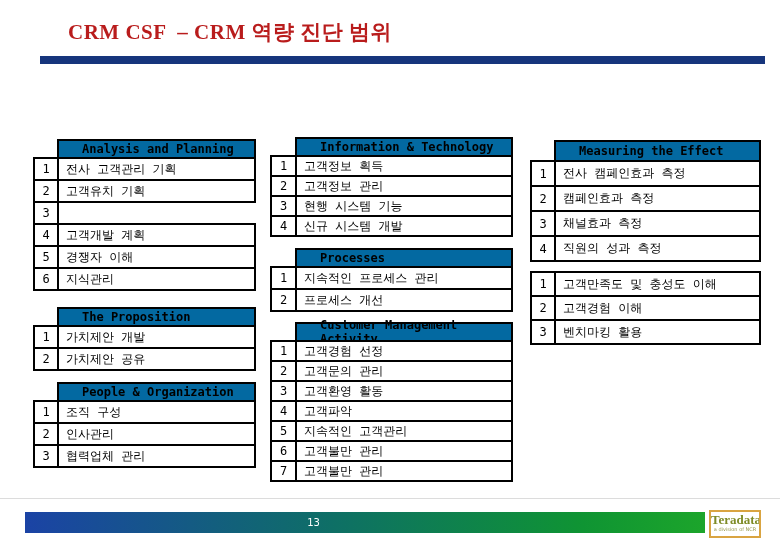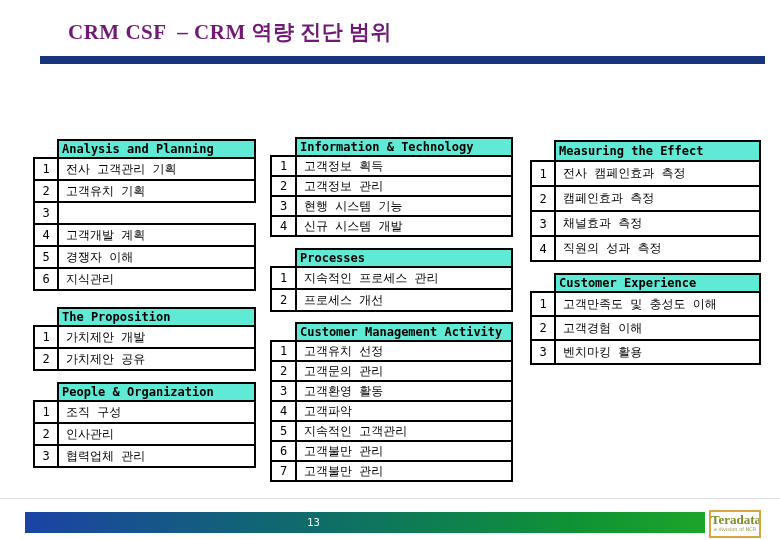--- a/index.html
+++ b/index.html
@@ -4,38 +4,38 @@
 <style>
   html,body { margin:0; padding:0; background:#fff; }
   .slide {
     position:relative; width:780px; height:540px; background:#ffffff;
     overflow:hidden; font-family:"DejaVu Sans Mono", monospace; color:#000;
   }
   
   .title {
     position:absolute; left:68px; top:18px;
     font-family:"Liberation Serif","DejaVu Serif",serif;
-    font-weight:bold; font-size:21px; letter-spacing:0.5px; color:#701a75;
+    font-weight:bold; font-size:21px; letter-spacing:0.5px; color:#b91c1c;
     white-space:pre;
   }
   .title-rule {
     position:absolute; left:40px; top:56px; width:725px; height:8px;
     background:#16357C;
   }
   
   .tbl { position:absolute; }
   .tbl-header {
     box-sizing:border-box;
     margin-left:calc(var(--numw) - 2px);
     width:calc(var(--textw) + 2px);
     height:var(--headh);
     border:2px solid #000;
-    background:#5eead4;
+    background:#0369a1;
     display:flex; align-items:center;
-    padding-left:3px;
+    padding-left:23px;
     font-weight:bold; font-size:12px;
     font-family:"DejaVu Sans Mono", monospace;
   }
   .tbl-row { display:flex; margin-top:-2px; }
   .tbl-row .num {
     box-sizing:border-box;
     width:var(--numw); height:var(--rowh);
     border:2px solid #000; background:#fff;
     display:flex; align-items:center; justify-content:center;
     font-size:12px;
@@ -178,21 +178,21 @@
       <div class="tbl-row">
         <div class="num">2</div>
         <div class="label">프로세스 개선</div>
       </div>
   </div>
 
   <div class="tbl col-m" id="t-cm">
     <div class="tbl-header">Customer Management Activity</div>
     <div class="tbl-row">
         <div class="num">1</div>
-        <div class="label">고객유치 선정</div>
+        <div class="label">고객경험 선정</div>
       </div>
       <div class="tbl-row">
         <div class="num">2</div>
         <div class="label">고객문의 관리</div>
       </div>
       <div class="tbl-row">
         <div class="num">3</div>
         <div class="label">고객환영 활동</div>
       </div>
       <div class="tbl-row">
@@ -227,21 +227,20 @@
         <div class="num">3</div>
         <div class="label">채널효과 측정</div>
       </div>
       <div class="tbl-row">
         <div class="num">4</div>
         <div class="label">직원의 성과 측정</div>
       </div>
   </div>
 
   <div class="tbl col-r" id="t-ce">
-    <div class="tbl-header">Customer Experience</div>
     <div class="tbl-row">
         <div class="num">1</div>
         <div class="label">고객만족도 및 충성도 이해</div>
       </div>
       <div class="tbl-row">
         <div class="num">2</div>
         <div class="label">고객경험 이해</div>
       </div>
       <div class="tbl-row">
         <div class="num">3</div>

